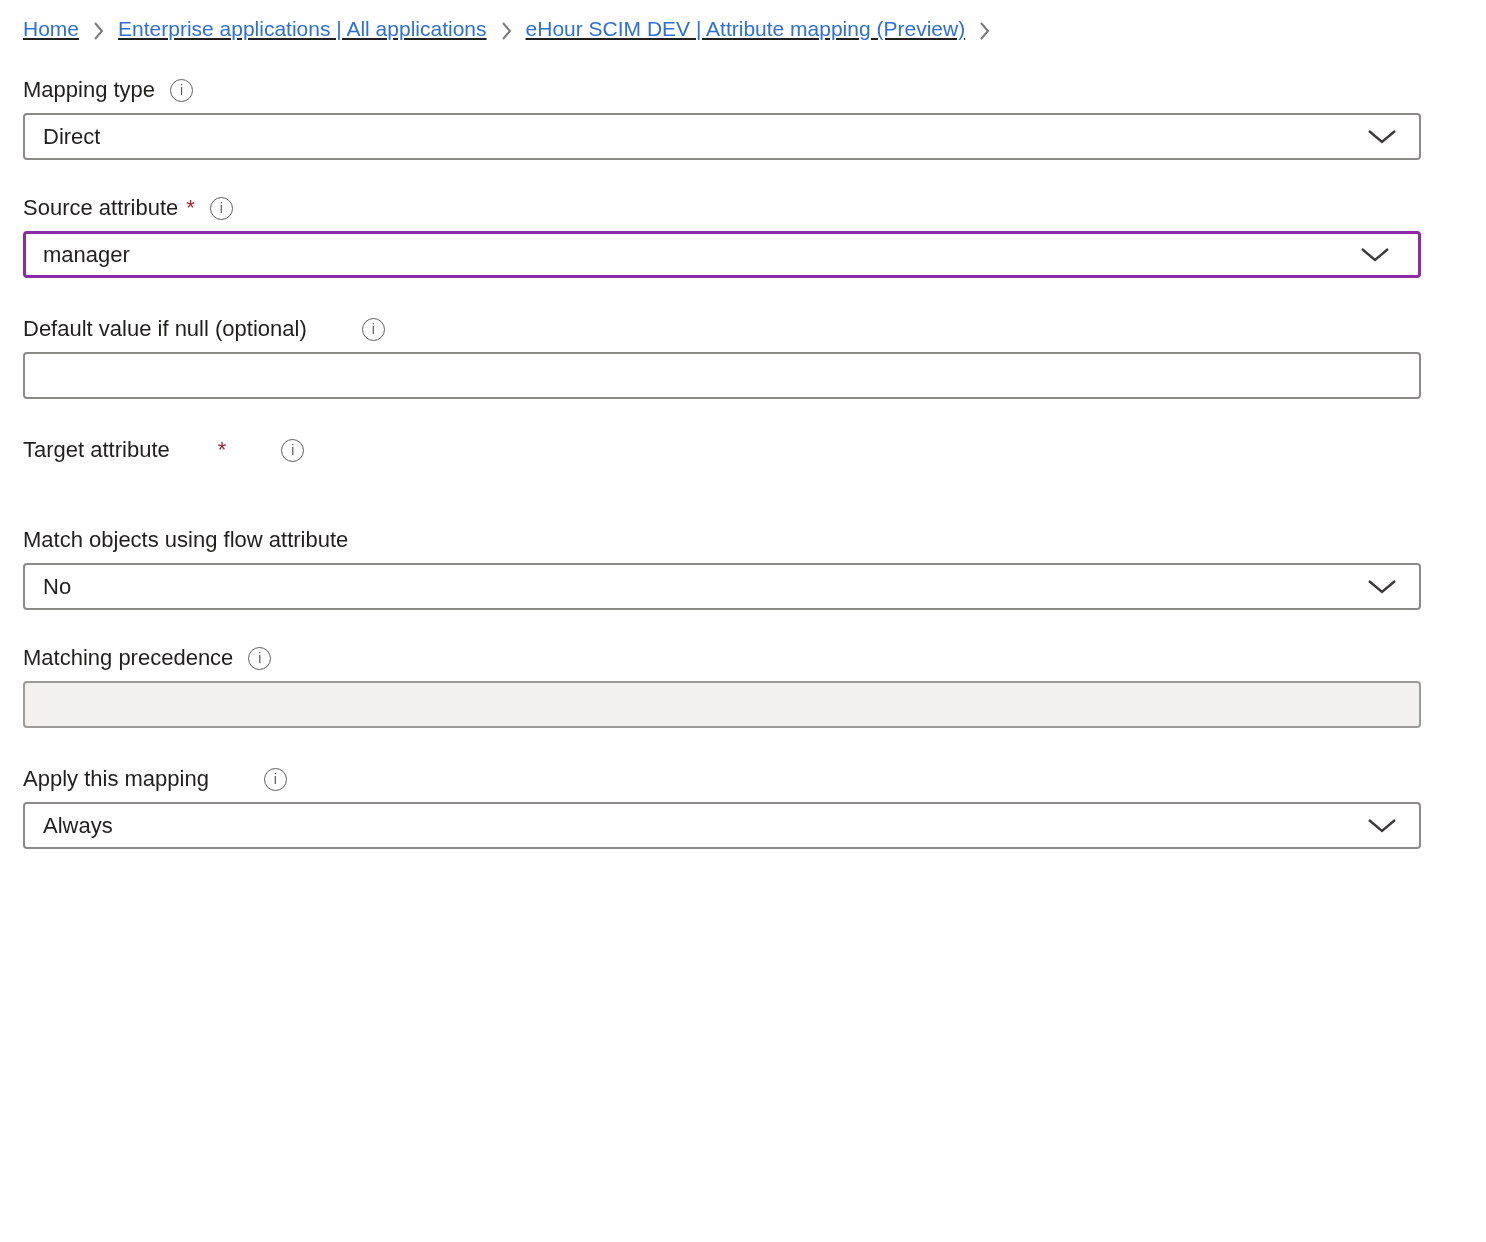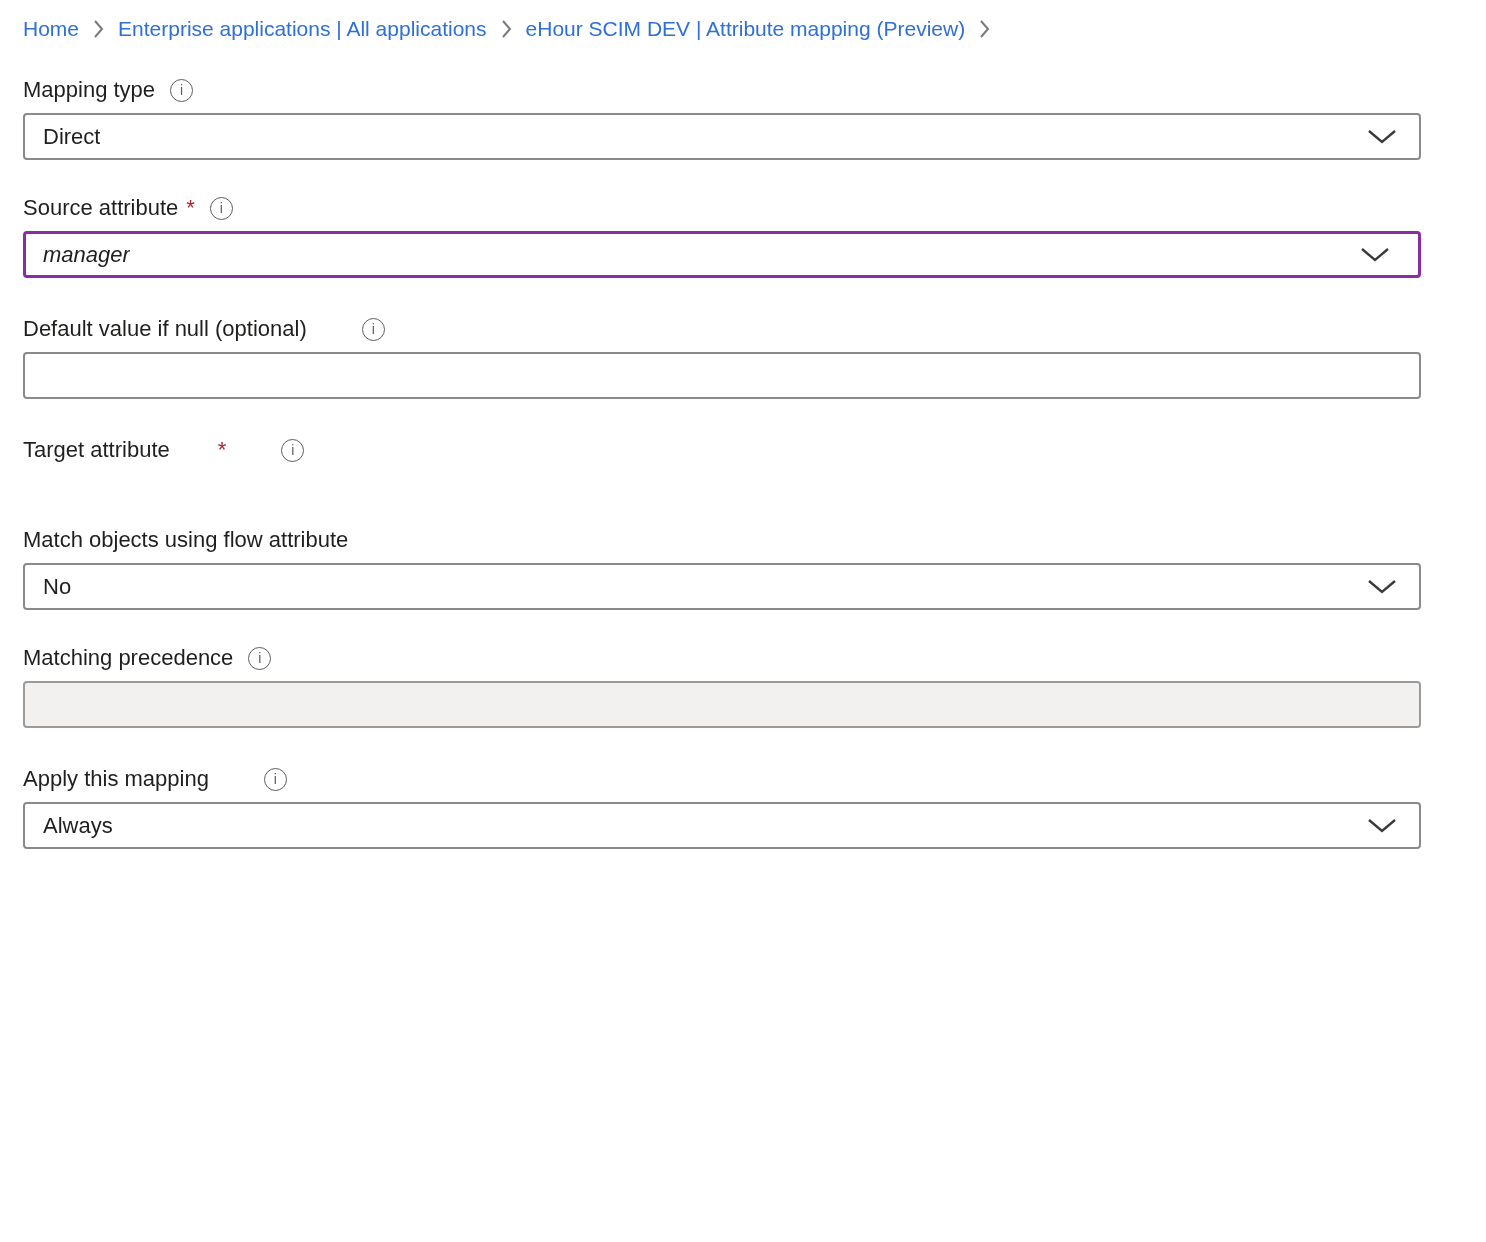--- a/index.html
+++ b/index.html
@@ -5,23 +5,24 @@
   * { box-sizing: border-box; margin: 0; padding: 0; }
   html, body { width: 1486px; height: 1242px; background: #ffffff; overflow: hidden; }
   body {
     font-family: "Liberation Sans", "DejaVu Sans", sans-serif;
     color: #201f1e;
   }
   .page { padding: 16px 65px 0 23px; }
 
   
   .breadcrumb {
-    display: flex; align-items: center;
+    display: flex; align-items: flex-end;
     font-size: 21px; line-height: 26px;
     white-space: nowrap;
+    text-decoration: underline;
   }
   .crumb-link { color: #2e6fd8; text-decoration: none; cursor: pointer; }
   .crumb-sep { display: inline-flex; align-items: center; margin: 0 13px; }
   .crumb-sep svg { display: block; }
 
   
   .title-row { display: flex; align-items: center; margin-top: 30px; height: 48px; }
   .page-title {
     font-size: 40px; font-weight: 700; color: #1a1a1a;
     letter-spacing: -0.5px; line-height: 48px;
@@ -64,21 +65,21 @@
     margin-top: 10px;
     width: 1398px; height: 47px;
     border: 2px solid #8c8a88; border-radius: 4px;
     background: #ffffff;
     display: flex; align-items: center; justify-content: space-between;
     padding: 0 22px 0 18px;
     font-size: 22px; color: #201f1e;
     cursor: pointer;
     gap: 19px;
   }
-  .control.purple { border: 3px solid #8a2da5; padding: 0 28px 0 17px; font-style: italic; }
+  .control.purple { border: 3px solid #8a2da5; padding: 0 28px 0 17px; }
   .control .value { white-space: nowrap; overflow: hidden; text-overflow: ellipsis; }
   .chev { display: inline-flex; flex: 0 0 auto; margin-left: 16px; }
   .chev svg { display: block; }
 
   input.text-control {
     margin-top: 10px;
     width: 1398px; height: 47px;
     border: 2px solid #8c8a88; border-radius: 4px;
     padding: 0 18px; font-size: 22px; color: #201f1e;
     font-family: inherit; outline: none; background: #ffffff;

